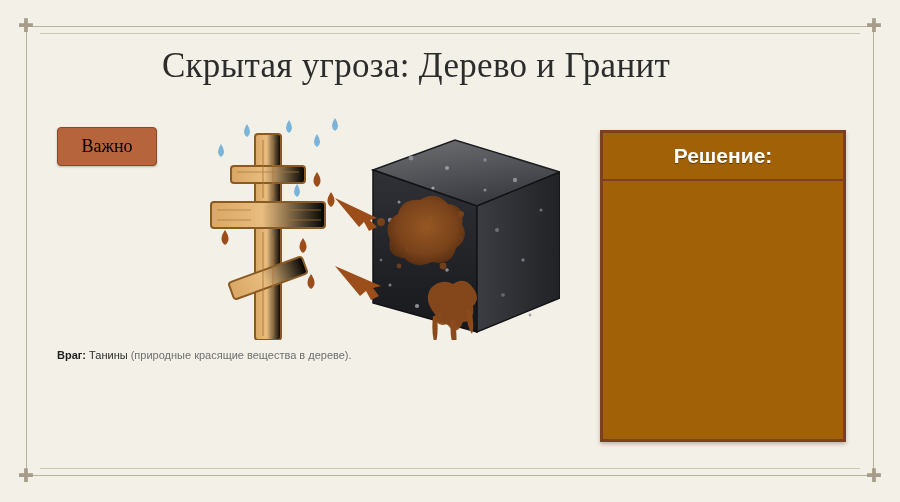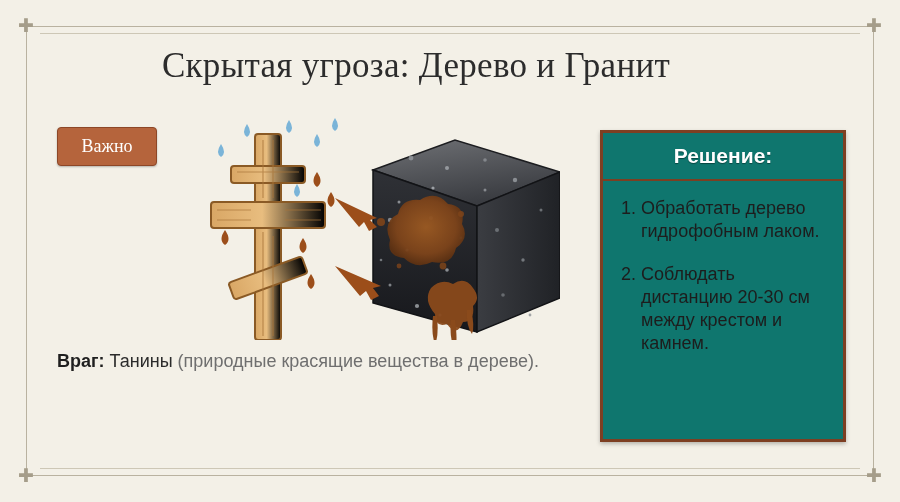--- a/index.html
+++ b/index.html
@@ -64,21 +64,21 @@
   
   .badge {
     position: absolute;
     left: 57px;
     top: 127px;
     width: 98px;
     height: 37px;
     background: #b5643c;
     border: 1px solid #8d4727;
     border-radius: 4px;
-    color: #ffffff;
+    color: #000000;
     font-family: "Liberation Serif", serif;
     font-size: 18px;
     line-height: 37px;
     text-align: center;
     box-shadow: 0 1px 2px rgba(0,0,0,0.25);
   }
 
   
   .art {
     position: absolute;
@@ -87,36 +87,36 @@
     width: 375px;
     height: 230px;
   }
 
   
   .facts {
     position: absolute;
     left: 57px;
     top: 348px;
     width: 520px;
-    font-size: 18px;
+    font-size: 11px;
     color: #2b2b2b;
     line-height: 1.45;
   }
   .facts .row { margin-bottom: 14px; }
   .facts b { font-weight: bold; color: #1f1f1f; }
   .muted { color: #6f6f6f; }
 
   
   .panel {
     position: absolute;
     left: 600px;
     top: 130px;
     width: 246px;
     height: 312px;
-    background: #0f766e;
+    background: #a16207;
     border: 3px solid #7d3f22;
     box-sizing: border-box;
     box-shadow: 0 2px 4px rgba(0,0,0,0.25);
   }
   .panel-head {
     height: 46px;
     line-height: 46px;
     text-align: center;
     color: #ffffff;
     font-size: 21px;
@@ -282,21 +282,15 @@
   <div class="facts">
     <div class="row">
       <b>Враг:</b>
       <span>Танины</span>
       <span class="muted">(природные красящие вещества в дереве).</span>
     </div>
   </div>
 
   <div class="panel">
     <div class="panel-head">Решение:</div>
-    <div class="panel-body">
-      <ol>
-        <li>Обработать дерево гидрофобным лаком.</li>
-        <li>Соблюдать дистанцию 20-30 см между крестом и камнем.</li>
-      </ol>
-    </div>
   </div>
 
 </div>
 
 </body></html>

